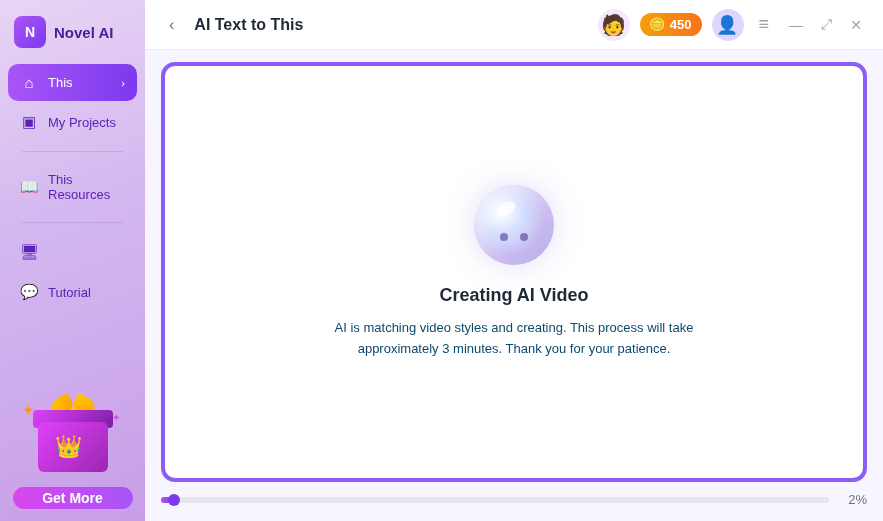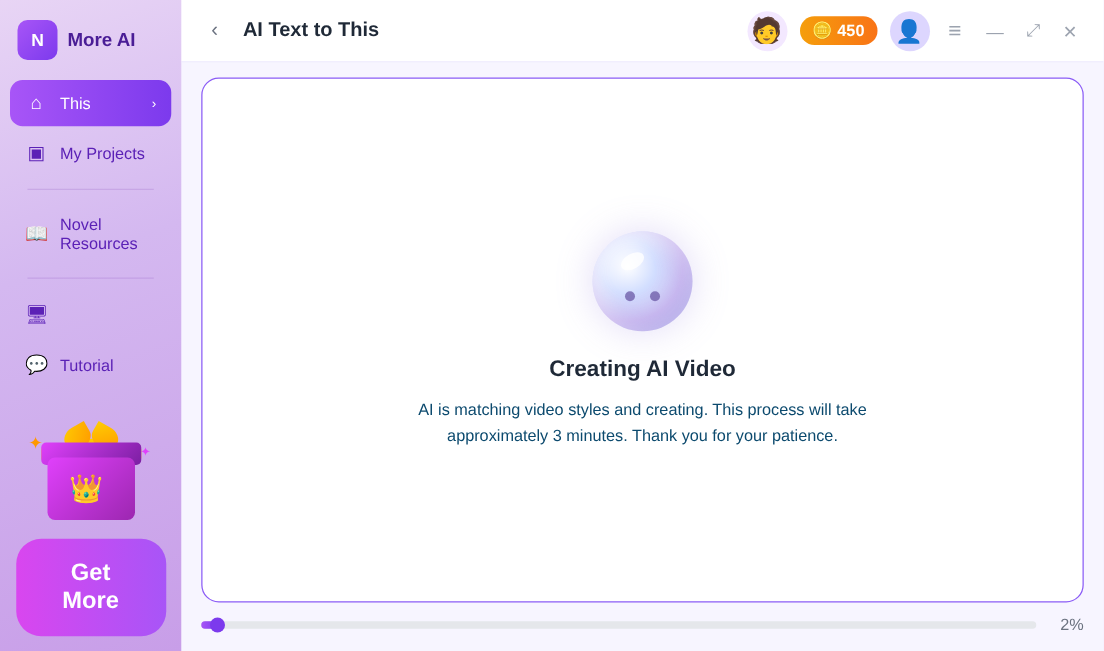--- a/index.html
+++ b/index.html
@@ -213,22 +213,22 @@
       bottom: 12px;
       left: 18px;
       color: #ffcc02;
     }
 
     .get-more-btn {
       background: linear-gradient(90deg, #d946ef, #a855f7);
       color: white;
       border: none;
       border-radius: 20px;
-      padding: 17px 28px;
-      font-size: 19px;
+      padding: 3px 28px;
+      font-size: 14px;
       font-weight: 600;
       cursor: pointer;
       width: 120px;
     }
 
     
     .main {
       flex: 1;
       display: flex;
       flex-direction: column;
@@ -309,21 +309,21 @@
 
     
     .content-area {
       flex: 1;
       display: flex;
       align-items: center;
       justify-content: center;
       background: white;
       margin: 12px 16px 0 16px;
       border-radius: 14px;
-      border: 1px solid #8b5cf6;
+      border: 4px solid #8b5cf6;
       flex-direction: column;
       gap: 20px;
     }
 
     
     .bubble-container {
       display: flex;
       align-items: center;
       justify-content: center;
     }
@@ -428,39 +428,39 @@
       min-width: 28px;
       text-align: right;
     }
   </style>
 </head>
 <body>
 
 <aside class="sidebar">
   <div class="sidebar-logo">
     <div class="logo-icon">N</div>
-    <span class="logo-text">More AI</span>
+    <span class="logo-text">Novel AI</span>
   </div>
 
   <nav class="sidebar-nav">
     <div class="nav-item active">
       <span class="nav-icon">⌂</span>
       <span>This</span>
       <span class="nav-arrow">›</span>
     </div>
     <div class="nav-item">
       <span class="nav-icon">▣</span>
       <span>My Projects</span>
     </div>
 
     <hr class="sidebar-divider">
 
     <div class="nav-item">
       <span class="nav-icon">📖</span>
-      <span>Novel Resources</span>
+      <span>This Resources</span>
     </div>
 
     <hr class="sidebar-divider">
 
     <div class="nav-item">
       <span class="nav-icon">🖥</span>
     </div>
     <div class="nav-item">
       <span class="nav-icon">💬</span>
       <span>Tutorial</span>

